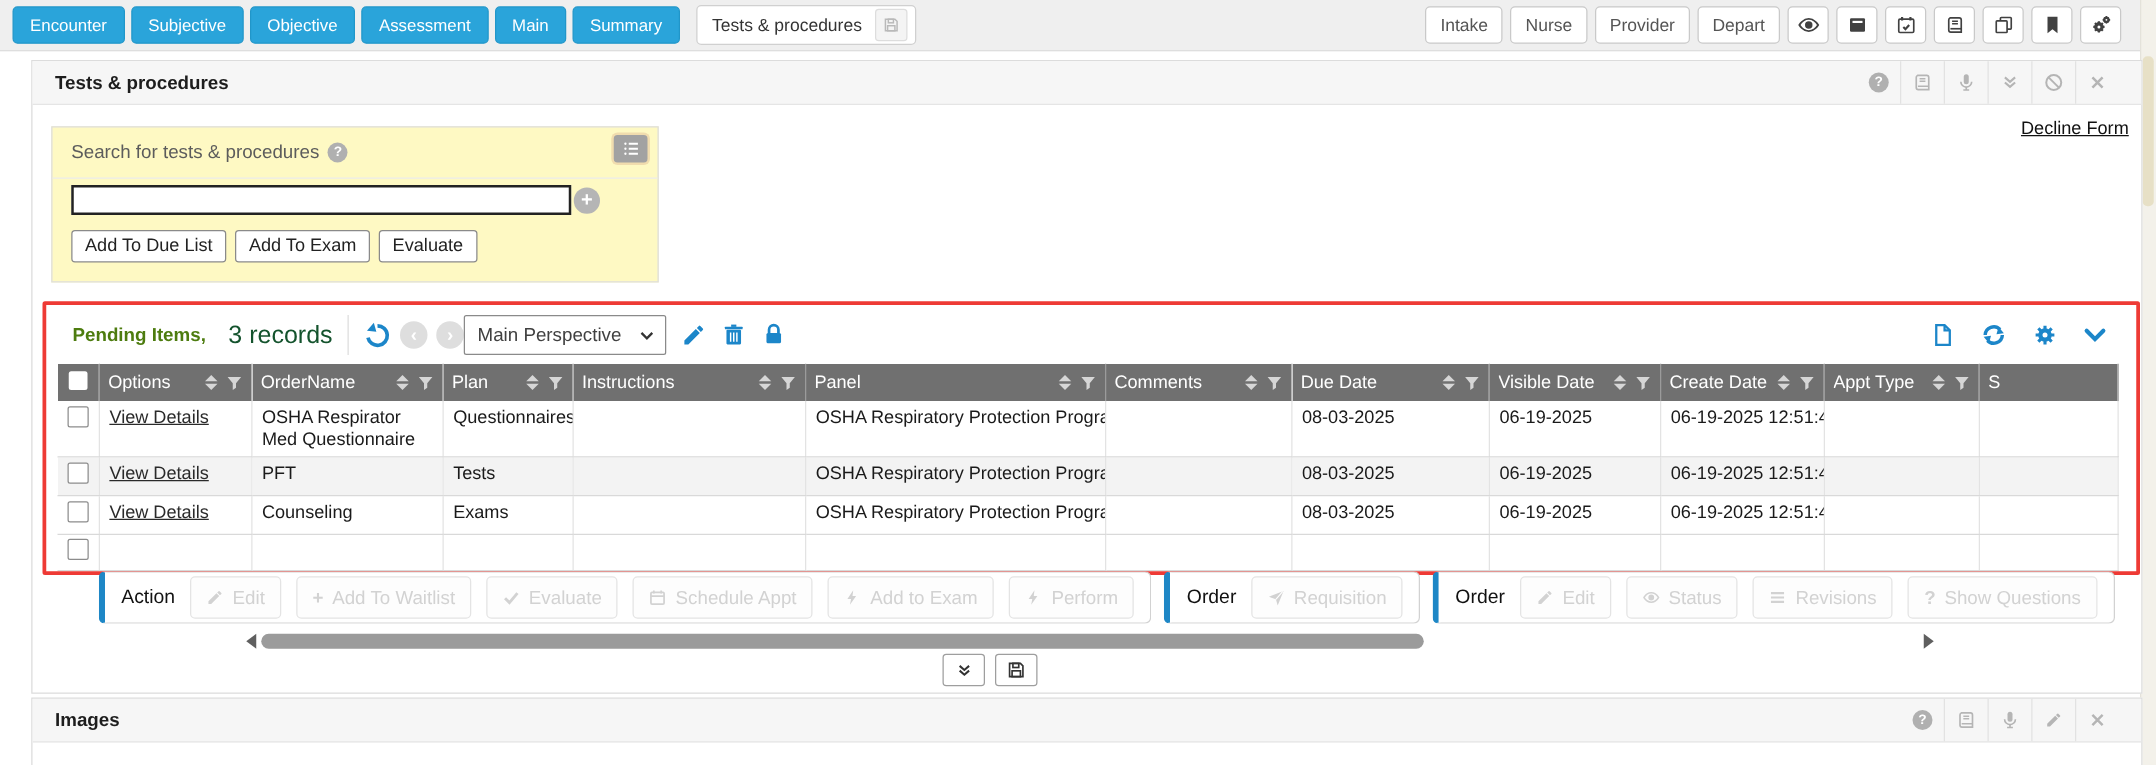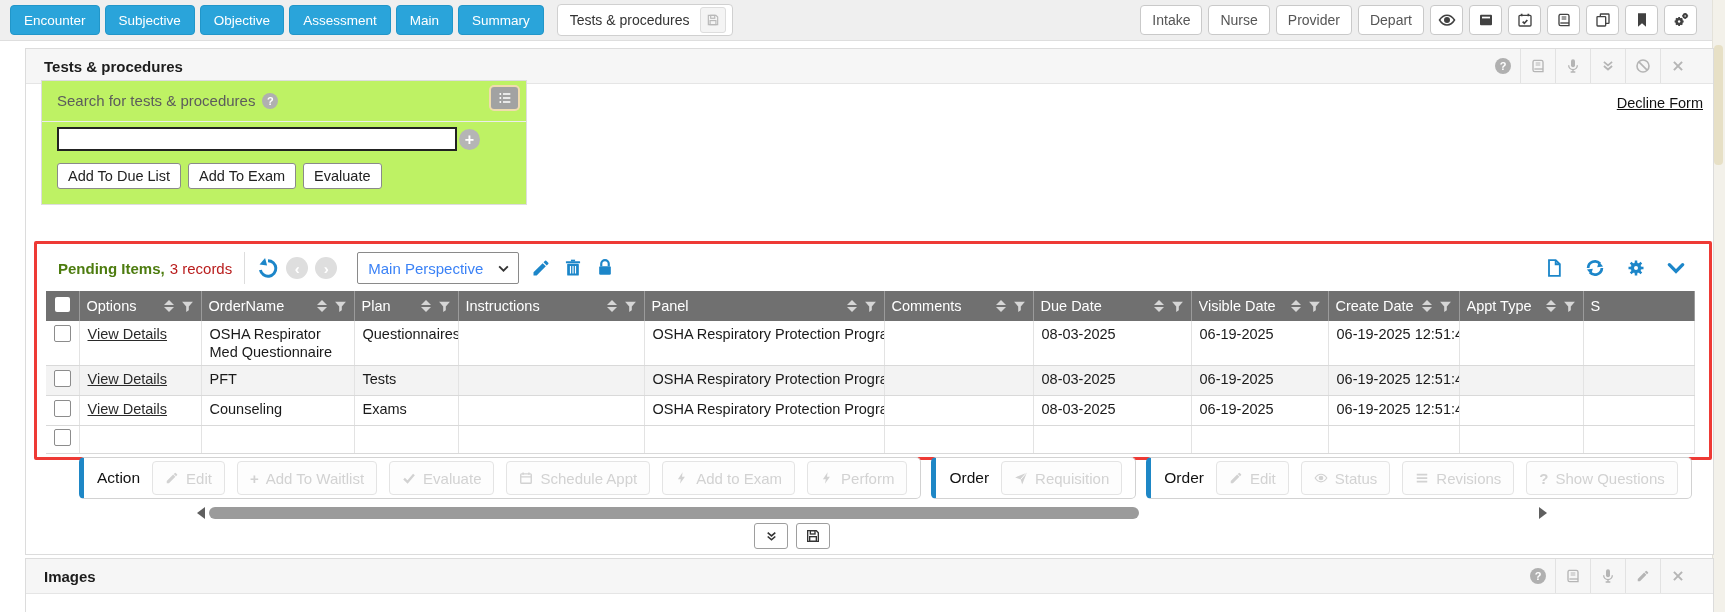--- a/index.html
+++ b/index.html
@@ -35,44 +35,44 @@
   .panel{position:absolute;background:#fff;border:1px solid #dcdcdc;}
   .phead{height:34px;background:#f6f6f6;border-bottom:1px solid #e5e5e5;display:flex;align-items:center;}
   .ptitle{font-weight:bold;font-size:15px;color:#1d1d1d;margin-left:18px;}
   .phicons{margin-left:auto;margin-right:18px;display:flex;align-items:stretch;height:34px;}
   .phic{width:34px;display:flex;align-items:center;justify-content:center;color:#b5b5b5;border-left:1px solid #e2e2e2;cursor:pointer;}
   .phic:first-child{border-left:none;}
   .qcircle{width:16px;height:16px;border-radius:50%;background:#b0b0b0;color:#fff;font-size:11px;
     font-weight:bold;display:inline-flex;align-items:center;justify-content:center;}
   .decline{position:absolute;top:46px;right:10px;font-size:14.5px;color:#111;text-decoration:underline;cursor:pointer;}
   
-  .searchbox{position:absolute;left:15px;top:31px;width:484px;height:123px;border:1px solid #ddd;background:#bef264;}
+  .searchbox{position:absolute;left:15px;top:52px;width:484px;height:123px;border:1px solid #ddd;background:#fef9c3;}
   .sb-label{position:absolute;left:15px;top:11px;display:flex;align-items:center;gap:7px;font-size:15px;color:#5c5c5c;}
   .sb-list{position:absolute;right:8px;top:6px;width:27px;height:22px;background:#a2a2a2;border-radius:3px;
     box-shadow:0 0 0 2px #f0dcae;display:flex;align-items:center;justify-content:center;color:#fff;cursor:pointer;}
   .sb-div{position:absolute;left:0;right:0;top:40px;border-top:1px solid #ececec;}
   .sb-input{position:absolute;left:15px;top:46px;width:388px;height:20px;border:2px solid #222;font-size:14px;padding:0 4px;}
   .pluscircle{position:absolute;left:417px;top:48px;width:21px;height:21px;border-radius:50%;background:#b5b5b5;
     color:#fff;font-size:16px;font-weight:bold;display:flex;align-items:center;justify-content:center;cursor:pointer;}
   .sb-btns{position:absolute;left:15px;top:82px;display:flex;gap:7px;}
   .sb-btn{height:26px;padding:0 10px;background:#fff;border:1px solid #8a8a8a;border-radius:3px;
     font-size:14.5px;color:#222;cursor:pointer;}
   
   .redrect{position:absolute;left:8px;top:192px;width:1672px;height:213px;border:3px solid #ee3a35;
     border-radius:2px;pointer-events:none;z-index:40;}
   
   .ptoolbar{position:absolute;left:20px;top:198px;width:1648px;height:42px;display:flex;align-items:center;}
   .pt-title{font-size:15px;font-weight:bold;color:#4d7c0f;margin-left:12px;}
-  .pt-count{font-size:15px;color:#b91c1c;margin-left:5px;}
+  .pt-count{font-size:20px;color:#14532d;margin-left:18px;}
   .pt-div{width:1px;height:32px;background:#ddd;margin:0 12px;}
   .blue{color:#1c86c9;}
   .circbtn{width:22px;height:22px;border-radius:50%;background:#dedede;color:#fff;font-size:15px;font-weight:bold;
     display:flex;align-items:center;justify-content:center;margin-left:7px;cursor:pointer;}
-  .pselect{width:150px;height:30px;border:1px solid #8a8a8a;border-radius:2px;margin-left:20px;background:#fff;
-    display:flex;align-items:center;font-size:15px;color:#3b82f6;padding-left:10px;cursor:pointer;}
+  .pselect{width:150px;height:30px;border:1px solid #8a8a8a;border-radius:2px;margin-left:0;background:#fff;
+    display:flex;align-items:center;font-size:15px;color:#404040;padding-left:10px;cursor:pointer;}
   .pselect .caret{margin-left:auto;margin-right:8px;color:#333;}
   .tool-ic{margin-left:12px;cursor:pointer;}
   .pt-right{margin-left:auto;display:flex;align-items:center;gap:20px;margin-right:8px;}
   .pt-right .ic{cursor:pointer;}
   
   .ptable{position:absolute;left:20px;top:242px;width:1648px;border-collapse:collapse;table-layout:fixed;font-size:14.5px;}
   .ptable th{background:#707070;color:#fff;font-weight:normal;height:30px;padding:0;border-right:1px solid #9b9b9b;overflow:hidden;}
   .th-in{display:flex;align-items:center;padding:0 7px;}
   .th-lbl{white-space:nowrap;overflow:hidden;}
   .thicons{margin-left:auto;display:flex;align-items:center;gap:7px;padding-left:6px;}

